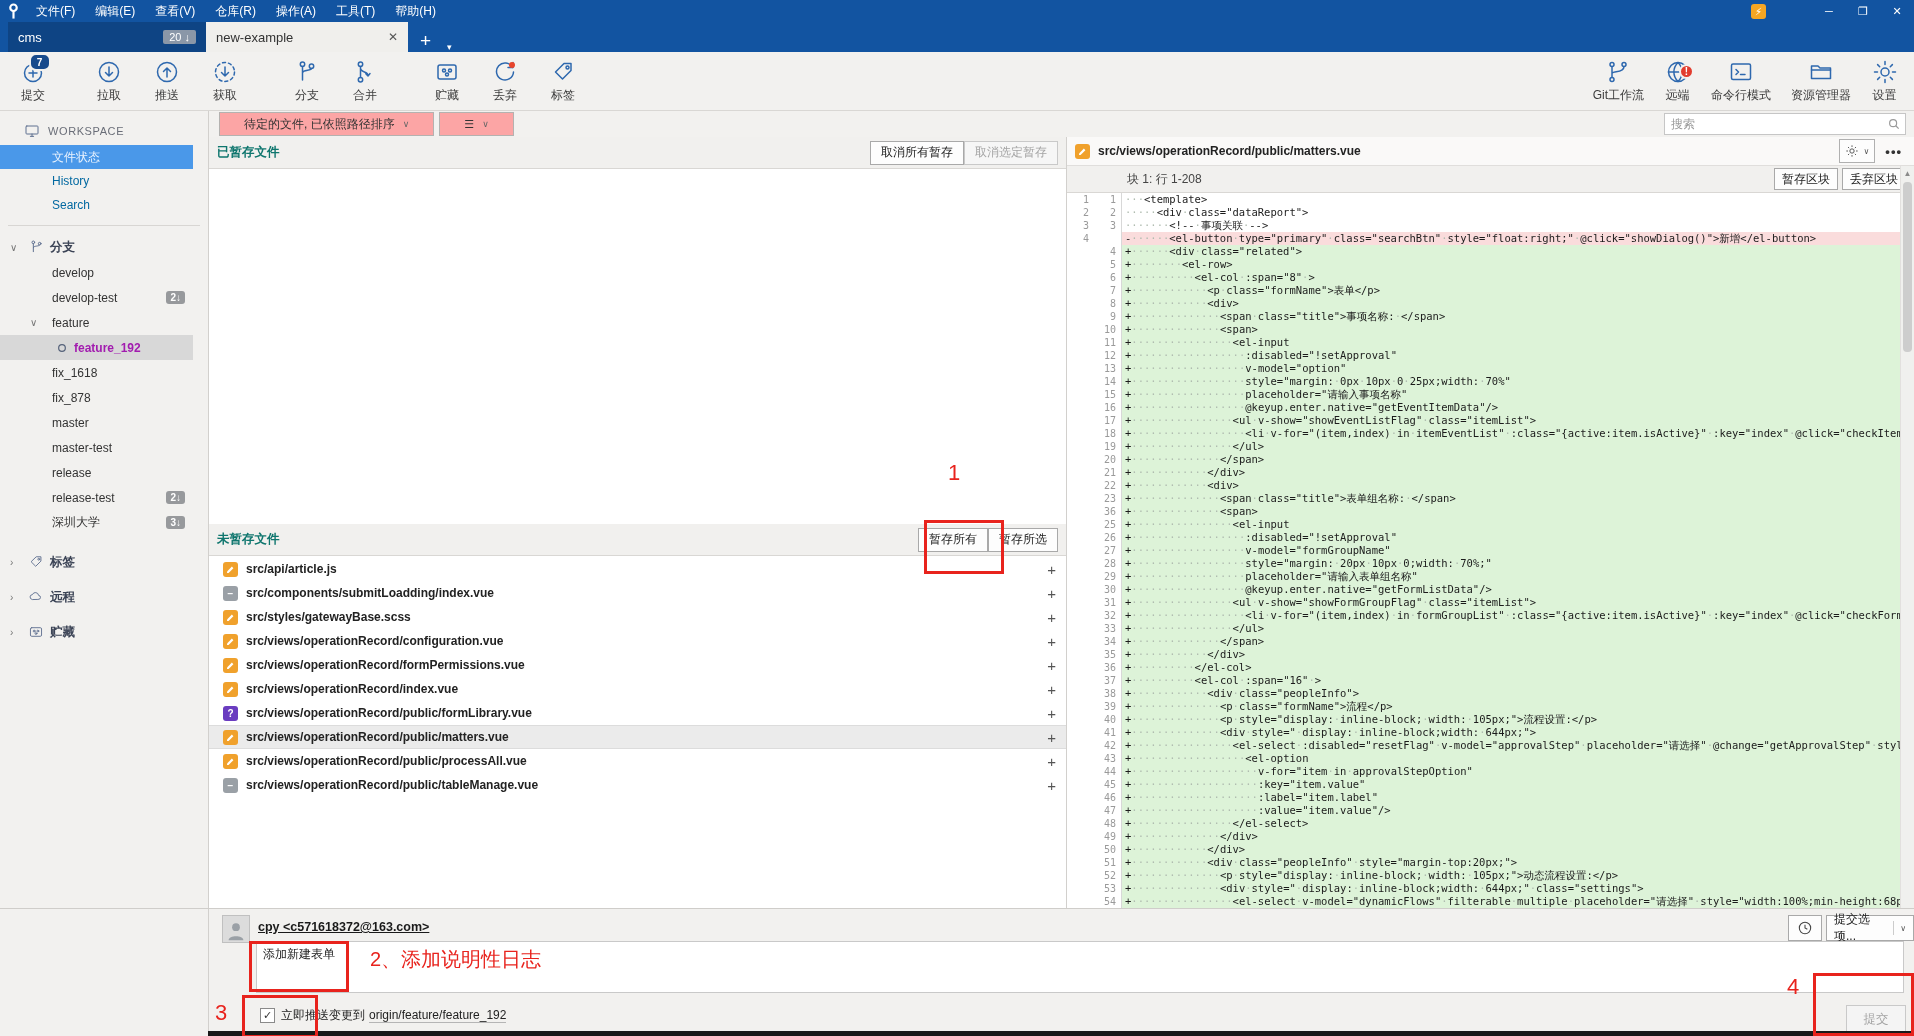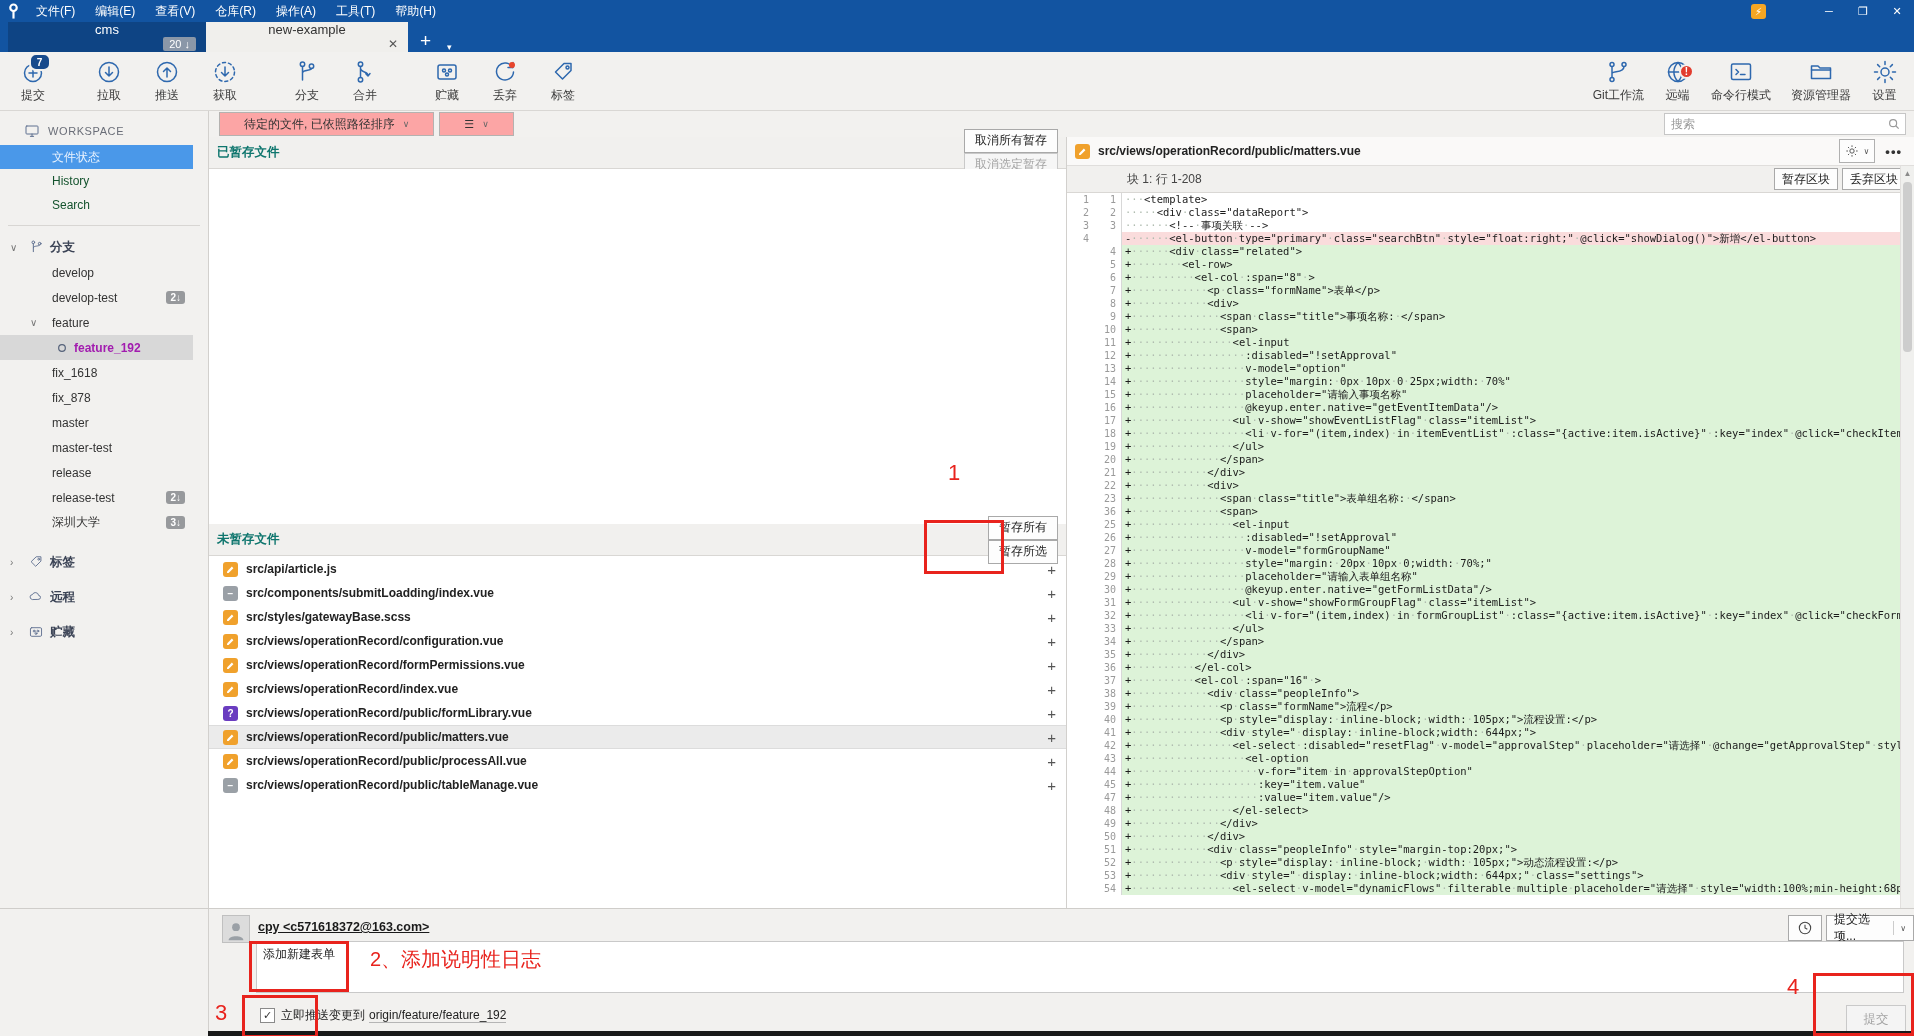--- a/index.html
+++ b/index.html
@@ -10,21 +10,21 @@
   .titlebar{position:absolute;left:0;top:0;width:1914px;height:22px;background:#1254a1;color:#fff;
             display:flex;align-items:center;}
   .logo{width:26px;display:flex;justify-content:center;}
   .menu-item{padding:0 10px;font-size:12px;cursor:default;}
   .win-ctrls{margin-left:auto;display:flex;align-items:center;height:22px;}
   .notif{width:15px;height:15px;border-radius:3px;background:#f5a623;color:#fff;font-size:10px;
          display:flex;align-items:center;justify-content:center;margin-right:46px;}
   .wc{width:34px;height:22px;display:flex;align-items:center;justify-content:center;font-size:11px;}
   
   .tabbar{position:absolute;left:0;top:22px;width:1914px;height:30px;background:#1254a1;display:flex;align-items:flex-end;}
-  .tab{height:30px;display:flex;align-items:center;padding:0 10px;font-size:13px;flex-direction:column;}
+  .tab{height:30px;display:flex;align-items:center;padding:0 10px;font-size:13px;}
   .tab.inactive{width:178px;background:rgba(0,0,0,0.18);color:#fff;margin-left:8px;}
   .tab.inactive .tab-badge{margin-left:auto;background:#8a97a8;color:#fff;font-size:11px;padding:1px 6px;border-radius:2px;}
   .tab.active{width:182px;background:#f0efec;color:#333;}
   .tab.active .tab-close{margin-left:auto;color:#555;font-size:12px;}
   .tab-new{color:#fff;font-size:19px;padding:0 12px;}
   .tab-menu{color:#fff;font-size:9px;padding:0 4px;}
   
   .toolbar{position:absolute;left:0;top:52px;width:1914px;height:58px;background:#f2f1ef;
            border-bottom:1px solid #d9d7d4;display:flex;align-items:center;}
   .tb-group{display:flex;align-items:flex-start;}
@@ -47,21 +47,21 @@
   .search-wrap{position:absolute;right:8px;top:2px;width:240px;height:20px;background:#fff;border:1px solid #c6c6c6;
                display:flex;align-items:center;}
   .search-wrap input{flex:1;border:none;outline:none;font-size:12px;padding:0 6px;color:#333;background:transparent;
                      font-family:inherit;}
   .search-wrap input::placeholder{color:#9a9a9a;}
   
   .sidebar{position:absolute;left:0;top:111px;width:208px;height:921px;background:#f2f1ef;border-right:1px solid #d2d0cd;}
   .sb-ws{display:flex;align-items:center;margin:12px 0 6px 24px;color:#6a6e78;font-size:11px;letter-spacing:.6px;}
   .sb-ws .sb-ic{margin-right:8px;}
   .sb-ic{width:16px;height:16px;stroke:#5f7090;fill:none;stroke-width:1.5;stroke-linecap:round;stroke-linejoin:round;}
-  .sb-row{height:24px;display:flex;align-items:center;padding-left:52px;margin-right:15px;font-size:12px;color:#14532d;cursor:default;}
+  .sb-row{height:24px;display:flex;align-items:center;padding-left:52px;margin-right:15px;font-size:12px;color:#0369a1;cursor:default;}
   .sb-row.sel-blue{background:#4a98e9;color:#eaf3fe;}
   .sb-div{height:1px;background:#d8d6d3;margin:8px 8px 8px 8px;}
   .sb-sec{height:26px;display:flex;align-items:center;margin-right:15px;cursor:default;}
   .sb-sec .chev{width:18px;padding-left:10px;font-size:10px;color:#777;}
   .sb-sec .sb-ic{margin:0 6px 0 0;}
   .sb-sec .sec-label{font-size:12.5px;font-weight:bold;color:#3c4456;}
   .br-row{height:25px;display:flex;align-items:center;margin-right:15px;font-size:12px;color:#333;cursor:default;}
   .br-row .name{padding-left:52px;}
   .br-row.has-chev .name{padding-left:0;}
   .br-row .chev{width:22px;padding-left:30px;font-size:10px;color:#777;}
@@ -70,21 +70,21 @@
   .br-row .o-ic{width:16px;height:16px;margin-left:54px;margin-right:4px;stroke:#55627a;fill:none;stroke-width:1.8;}
   .br-badge{margin-left:auto;margin-right:8px;background:#97999c;color:#fff;font-size:10px;font-weight:bold;
             padding:1px 4px;border-radius:3px;}
   .sb-bottom{margin-top:14px;}
   .sb-bottom .sb-sec{margin-bottom:9px;}
   
   .panel-middle{position:absolute;left:209px;top:137px;width:857px;height:771px;background:#fff;border-right:1px solid #d2d0cd;}
   .pane-header{position:absolute;left:0;width:100%;height:32px;background:#f1f0ee;border-bottom:1px solid #d9d7d4;
                display:flex;align-items:center;padding:0 8px;box-sizing:border-box;}
   .pane-title{font-weight:bold;font-size:12.5px;color:#0f766e;}
-  .pane-btns{margin-left:auto;display:flex;flex-direction:column;}
+  .pane-btns{margin-left:auto;display:flex;}
   .btn{height:24px;background:#fdfdfd;border:1px solid #a9a9a9;font-size:12px;color:#222;padding:0 10px;
        display:flex;align-items:center;font-family:inherit;}
   .btn.disabled{color:#a4a4a4;border-color:#c9c9c9;background:#f6f6f6;}
   .staged-empty{position:absolute;top:32px;left:0;width:100%;height:355px;background:#fff;}
   .hdr-unstaged{top:387px;}
   .file-list{position:absolute;top:420px;left:0;width:100%;}
   .file-row{height:24px;display:flex;align-items:center;padding-left:14px;}
   .file-row.selected{background:#ebebeb;box-shadow:inset 0 1px 0 #dcdcdc, inset 0 -1px 0 #dcdcdc;}
   .st-ic{width:15px;height:15px;border-radius:3px;display:flex;align-items:center;justify-content:center;
          color:#fff;font-size:10px;font-weight:bold;flex:0 0 15px;}
@@ -598,20 +598,21 @@
         <div class="crow a"><span class="g"></span><span class="g">36</span><span class="c">+<i>·</i><i>·</i><i>·</i><i>·</i><i>·</i><i>·</i><i>·</i><i>·</i><i>·</i><i>·</i>&lt;/el-col&gt;</span></div>
         <div class="crow a"><span class="g"></span><span class="g">37</span><span class="c">+<i>·</i><i>·</i><i>·</i><i>·</i><i>·</i><i>·</i><i>·</i><i>·</i><i>·</i><i>·</i>&lt;el-col<i>·</i>:span="16"<i>·</i>&gt;</span></div>
         <div class="crow a"><span class="g"></span><span class="g">38</span><span class="c">+<i>·</i><i>·</i><i>·</i><i>·</i><i>·</i><i>·</i><i>·</i><i>·</i><i>·</i><i>·</i><i>·</i><i>·</i>&lt;div<i>·</i>class="peopleInfo"&gt;</span></div>
         <div class="crow a"><span class="g"></span><span class="g">39</span><span class="c">+<i>·</i><i>·</i><i>·</i><i>·</i><i>·</i><i>·</i><i>·</i><i>·</i><i>·</i><i>·</i><i>·</i><i>·</i><i>·</i><i>·</i>&lt;p<i>·</i>class="formName"&gt;流程&lt;/p&gt;</span></div>
         <div class="crow a"><span class="g"></span><span class="g">40</span><span class="c">+<i>·</i><i>·</i><i>·</i><i>·</i><i>·</i><i>·</i><i>·</i><i>·</i><i>·</i><i>·</i><i>·</i><i>·</i><i>·</i><i>·</i>&lt;p<i>·</i>style="display:<i>·</i>inline-block;<i>·</i>width:<i>·</i>105px;"&gt;流程设置:&lt;/p&gt;</span></div>
         <div class="crow a"><span class="g"></span><span class="g">41</span><span class="c">+<i>·</i><i>·</i><i>·</i><i>·</i><i>·</i><i>·</i><i>·</i><i>·</i><i>·</i><i>·</i><i>·</i><i>·</i><i>·</i><i>·</i>&lt;div<i>·</i>style="<i>·</i>display:<i>·</i>inline-block;width:<i>·</i>644px;"&gt;</span></div>
         <div class="crow a"><span class="g"></span><span class="g">42</span><span class="c">+<i>·</i><i>·</i><i>·</i><i>·</i><i>·</i><i>·</i><i>·</i><i>·</i><i>·</i><i>·</i><i>·</i><i>·</i><i>·</i><i>·</i><i>·</i><i>·</i>&lt;el-select<i>·</i>:disabled="resetFlag"<i>·</i>v-model="approvalStep"<i>·</i>placeholder="请选择"<i>·</i>@change="getApprovalStep"<i>·</i>style="wi</span></div>
         <div class="crow a"><span class="g"></span><span class="g">43</span><span class="c">+<i>·</i><i>·</i><i>·</i><i>·</i><i>·</i><i>·</i><i>·</i><i>·</i><i>·</i><i>·</i><i>·</i><i>·</i><i>·</i><i>·</i><i>·</i><i>·</i><i>·</i><i>·</i>&lt;el-option</span></div>
         <div class="crow a"><span class="g"></span><span class="g">44</span><span class="c">+<i>·</i><i>·</i><i>·</i><i>·</i><i>·</i><i>·</i><i>·</i><i>·</i><i>·</i><i>·</i><i>·</i><i>·</i><i>·</i><i>·</i><i>·</i><i>·</i><i>·</i><i>·</i><i>·</i><i>·</i>v-for="item<i>·</i>in<i>·</i>approvalStepOption"</span></div>
         <div class="crow a"><span class="g"></span><span class="g">45</span><span class="c">+<i>·</i><i>·</i><i>·</i><i>·</i><i>·</i><i>·</i><i>·</i><i>·</i><i>·</i><i>·</i><i>·</i><i>·</i><i>·</i><i>·</i><i>·</i><i>·</i><i>·</i><i>·</i><i>·</i><i>·</i>:key="item.value"</span></div>
+        <div class="crow a"><span class="g"></span><span class="g">46</span><span class="c">+<i>·</i><i>·</i><i>·</i><i>·</i><i>·</i><i>·</i><i>·</i><i>·</i><i>·</i><i>·</i><i>·</i><i>·</i><i>·</i><i>·</i><i>·</i><i>·</i><i>·</i><i>·</i><i>·</i><i>·</i>:label="item.label"</span></div>
         <div class="crow a"><span class="g"></span><span class="g">47</span><span class="c">+<i>·</i><i>·</i><i>·</i><i>·</i><i>·</i><i>·</i><i>·</i><i>·</i><i>·</i><i>·</i><i>·</i><i>·</i><i>·</i><i>·</i><i>·</i><i>·</i><i>·</i><i>·</i><i>·</i><i>·</i>:value="item.value"/&gt;</span></div>
         <div class="crow a"><span class="g"></span><span class="g">48</span><span class="c">+<i>·</i><i>·</i><i>·</i><i>·</i><i>·</i><i>·</i><i>·</i><i>·</i><i>·</i><i>·</i><i>·</i><i>·</i><i>·</i><i>·</i><i>·</i><i>·</i>&lt;/el-select&gt;</span></div>
         <div class="crow a"><span class="g"></span><span class="g">49</span><span class="c">+<i>·</i><i>·</i><i>·</i><i>·</i><i>·</i><i>·</i><i>·</i><i>·</i><i>·</i><i>·</i><i>·</i><i>·</i><i>·</i><i>·</i>&lt;/div&gt;</span></div>
         <div class="crow a"><span class="g"></span><span class="g">50</span><span class="c">+<i>·</i><i>·</i><i>·</i><i>·</i><i>·</i><i>·</i><i>·</i><i>·</i><i>·</i><i>·</i><i>·</i><i>·</i>&lt;/div&gt;</span></div>
         <div class="crow a"><span class="g"></span><span class="g">51</span><span class="c">+<i>·</i><i>·</i><i>·</i><i>·</i><i>·</i><i>·</i><i>·</i><i>·</i><i>·</i><i>·</i><i>·</i><i>·</i>&lt;div<i>·</i>class="peopleInfo"<i>·</i>style="margin-top:20px;"&gt;</span></div>
         <div class="crow a"><span class="g"></span><span class="g">52</span><span class="c">+<i>·</i><i>·</i><i>·</i><i>·</i><i>·</i><i>·</i><i>·</i><i>·</i><i>·</i><i>·</i><i>·</i><i>·</i><i>·</i><i>·</i>&lt;p<i>·</i>style="display:<i>·</i>inline-block;<i>·</i>width:<i>·</i>105px;"&gt;动态流程设置:&lt;/p&gt;</span></div>
         <div class="crow a"><span class="g"></span><span class="g">53</span><span class="c">+<i>·</i><i>·</i><i>·</i><i>·</i><i>·</i><i>·</i><i>·</i><i>·</i><i>·</i><i>·</i><i>·</i><i>·</i><i>·</i><i>·</i>&lt;div<i>·</i>style="<i>·</i>display:<i>·</i>inline-block;width:<i>·</i>644px;"<i>·</i>class="settings"&gt;</span></div>
         <div class="crow a"><span class="g"></span><span class="g">54</span><span class="c">+<i>·</i><i>·</i><i>·</i><i>·</i><i>·</i><i>·</i><i>·</i><i>·</i><i>·</i><i>·</i><i>·</i><i>·</i><i>·</i><i>·</i><i>·</i><i>·</i>&lt;el-select<i>·</i>v-model="dynamicFlows"<i>·</i>filterable<i>·</i>multiple<i>·</i>placeholder="请选择"<i>·</i>style="width:100%;min-height:68px;"&gt;</span></div>
       </div>
     <div class="vscroll">

